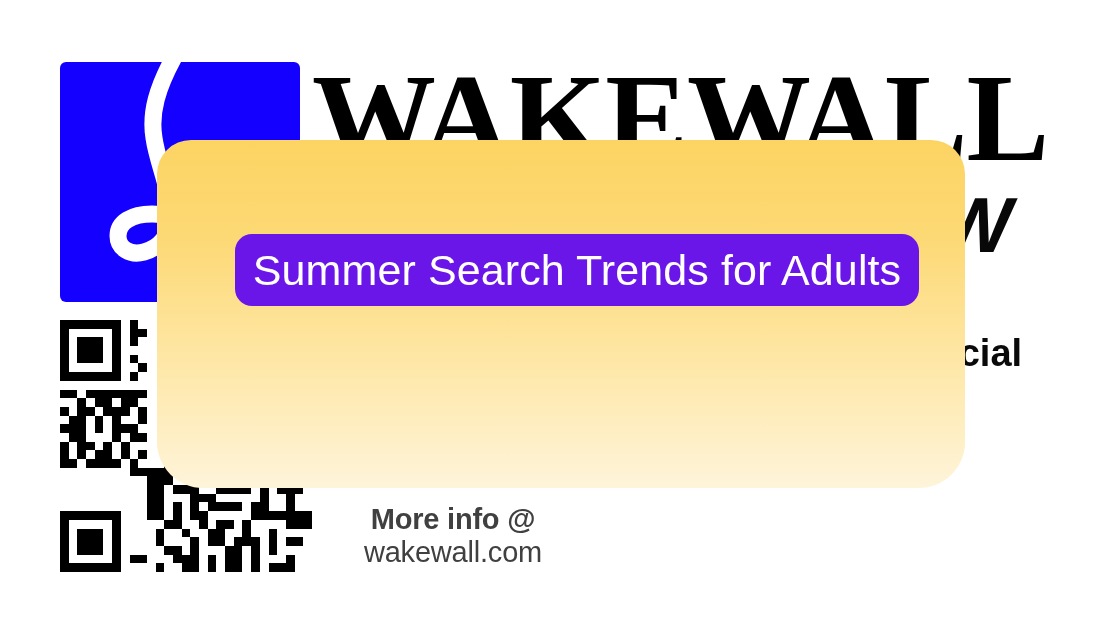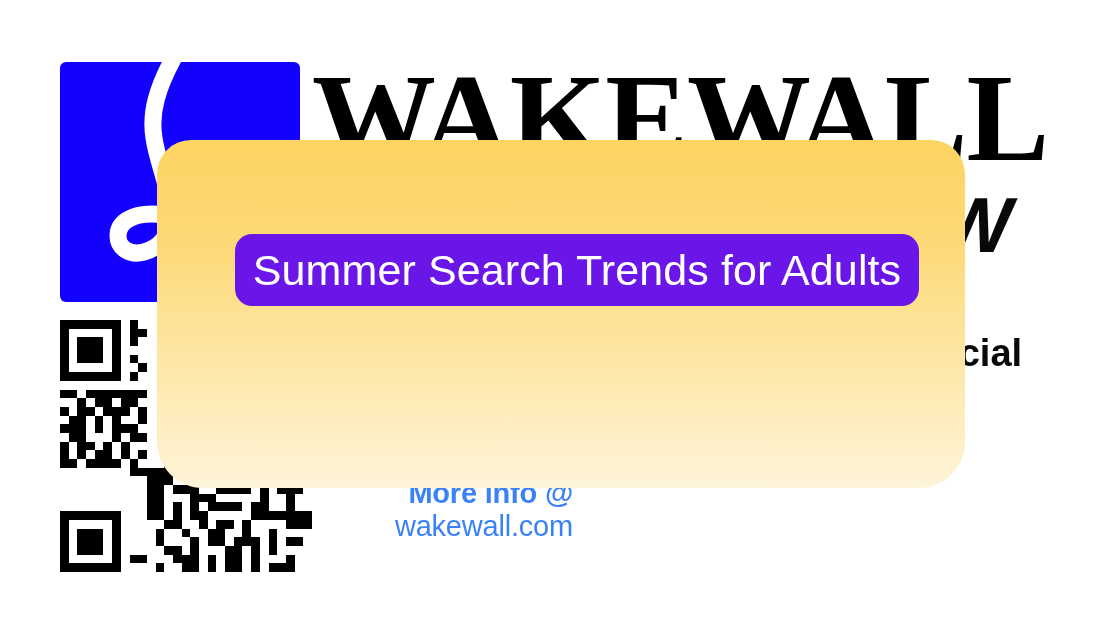--- a/index.html
+++ b/index.html
@@ -86,24 +86,24 @@
     line-height: 1.22;
     font-weight: 700;
     color: #0a0a0a;
     text-align: center;
     font-family: "Liberation Sans", sans-serif;
   }
 
   .footer-block {
     position: absolute;
     left: 333px;
-    top: 477px;
+    top: 503px;
     width: 240px;
-    text-align: right;
-    color: #3b82f6;
+    text-align: center;
+    color: #404040;
   }
   .footer-line-1 {
     display: block;
     font-size: 29px;
     line-height: 1.15;
     font-weight: 700;
     letter-spacing: -0.2px;
   }
   .footer-line-2 {
     display: block;

